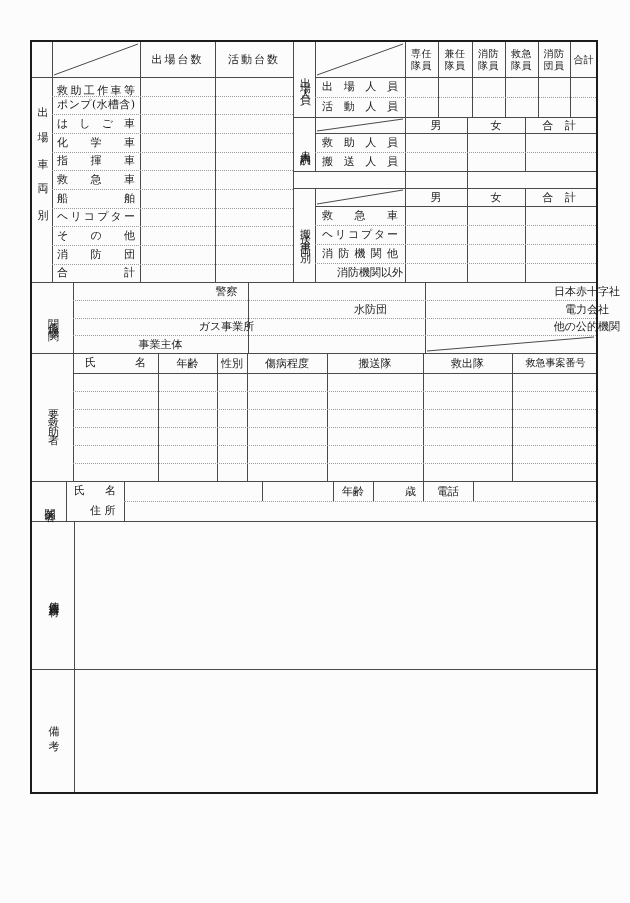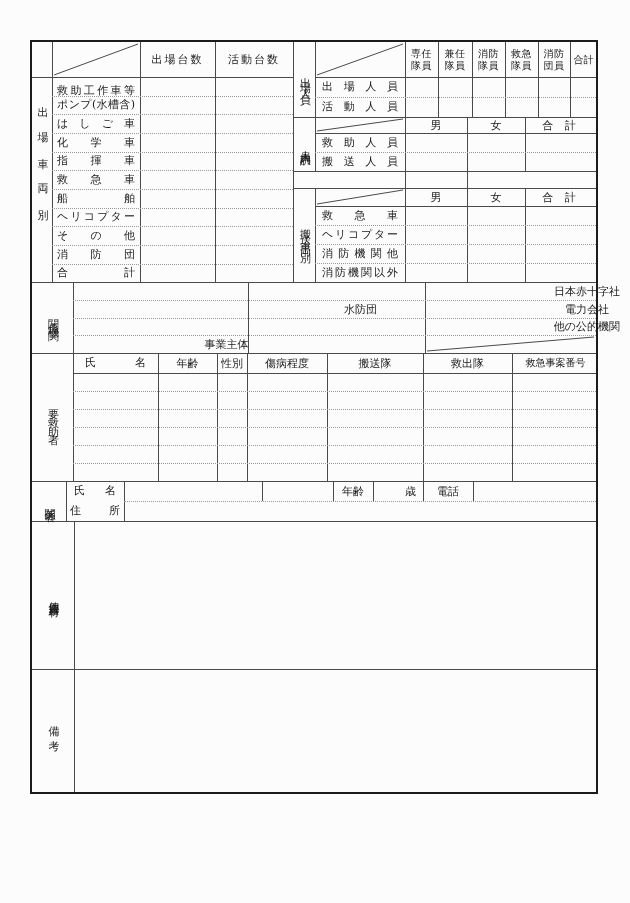--- a/index.html
+++ b/index.html
@@ -162,43 +162,45 @@
   <div class="fld" style="left:405px;top:133px;width:191px;height:38px"></div>
   <div class="fld" style="left:293px;top:171px;width:303px;height:17px"></div>
 
   <div class="vert" style="left:293px;top:188px;width:22px;height:94px;letter-spacing:6px">搬送車両別</div>
   <div class="cell" style="left:405px;top:188px;width:62px;height:18px">男</div>
   <div class="cell" style="left:467px;top:188px;width:58px;height:18px">女</div>
   <div class="cell" style="left:525px;top:188px;width:72px;height:18px;letter-spacing:4px">合 計</div>
   <div class="just" style="left:315px;top:206px;width:90px;height:19px;line-height:19px;padding:0 7px">救 急 車</div>
   <div class="just" style="left:315px;top:225px;width:90px;height:19px;line-height:19px;padding:0 7px">ヘリコプター</div>
   <div class="just" style="left:315px;top:244px;width:90px;height:19px;line-height:19px;padding:0 7px">消 防 機 関 他</div>
-  <div class="just" style="left:315px;top:263px;width:90px;height:19px;line-height:19px;padding:0 7px">消防機関以外</div>
+  <div class="just" style="left:315px;top:263px;width:90px;height:19px;line-height:19px;padding:0 22px">消防機関以外</div>
   <div class="fld" style="left:405px;top:206px;width:191px;height:76px"></div>
 
   <div class="vert" style="left:31px;top:282px;width:42px;height:71px;letter-spacing:4px">関係機関</div>
-  <div class="cell" style="left:73px;top:335px;width:175px;height:18px;padding-left:66px">事業主体</div>
-  <div class="cell" style="left:248px;top:300px;width:177px;height:18px;padding-left:24px">水防団</div>
+  <div class="cell" style="left:73px;top:282px;width:175px;height:18px;padding-left:66px">警察</div>
+  <div class="cell" style="left:73px;top:318px;width:175px;height:17px;padding-left:66px">ガス事業所</div>
+  <div class="cell" style="left:73px;top:335px;width:175px;height:18px;">事業主体</div>
+  <div class="cell" style="left:258px;top:300px;width:177px;height:18px;padding-left:24px">水防団</div>
   <div class="cell" style="left:425px;top:282px;width:172px;height:18px;padding-left:76px">日本赤十字社</div>
   <div class="cell" style="left:425px;top:300px;width:172px;height:18px;padding-left:76px">電力会社</div>
   <div class="cell" style="left:425px;top:318px;width:172px;height:17px;padding-left:76px">他の公的機関</div>
 
   <div class="vert" style="left:31px;top:353px;width:42px;height:128px;letter-spacing:8px">要救助者</div>
   <div class="just" style="left:73px;top:353px;width:85px;height:20px;line-height:20px;padding:0 12px">氏 名</div>
   <div class="cell" style="left:158px;top:353px;width:59px;height:20px">年齢</div>
   <div class="cell" style="left:217px;top:353px;width:30px;height:20px">性別</div>
   <div class="cell" style="left:247px;top:353px;width:80px;height:20px">傷病程度</div>
   <div class="cell" style="left:327px;top:353px;width:96px;height:20px">搬送隊</div>
   <div class="cell" style="left:423px;top:353px;width:89px;height:20px">救出隊</div>
   <div class="cell sm" style="left:512px;top:353px;width:87px;height:20px">救急事案番号</div>
   <div class="fld" style="left:73px;top:373px;width:523px;height:108px"></div>
 
   <div class="vert" style="left:31px;top:481px;width:35px;height:40px;letter-spacing:1px">関係者</div>
   <div class="just" style="left:66px;top:481px;width:58px;height:20px;line-height:20px;padding:0 8px">氏 名</div>
-  <div class="just" style="left:66px;top:501px;width:58px;height:20px;line-height:20px;padding:0 4px">住 所</div>
+  <div class="just" style="left:66px;top:501px;width:58px;height:20px;line-height:20px;padding:0 24px">住 所</div>
   <div class="cell" style="left:333px;top:481px;width:40px;height:20px">年齢</div>
   <div class="cell" style="left:373px;top:481px;width:50px;height:20px;justify-content:flex-end;padding-right:7px;box-sizing:border-box">歳</div>
   <div class="cell" style="left:423px;top:481px;width:50px;height:20px">電話</div>
   <div class="fld" style="left:124px;top:481px;width:138px;height:20px"></div>
   <div class="fld" style="left:262px;top:481px;width:71px;height:20px"></div>
   <div class="fld" style="left:373px;top:481px;width:42px;height:20px"></div>
   <div class="fld" style="left:473px;top:481px;width:123px;height:20px"></div>
   <div class="fld" style="left:124px;top:501px;width:472px;height:20px"></div>
 
   <div class="vert" style="left:31px;top:521px;width:43px;height:148px;letter-spacing:1px">使用資器材</div>

